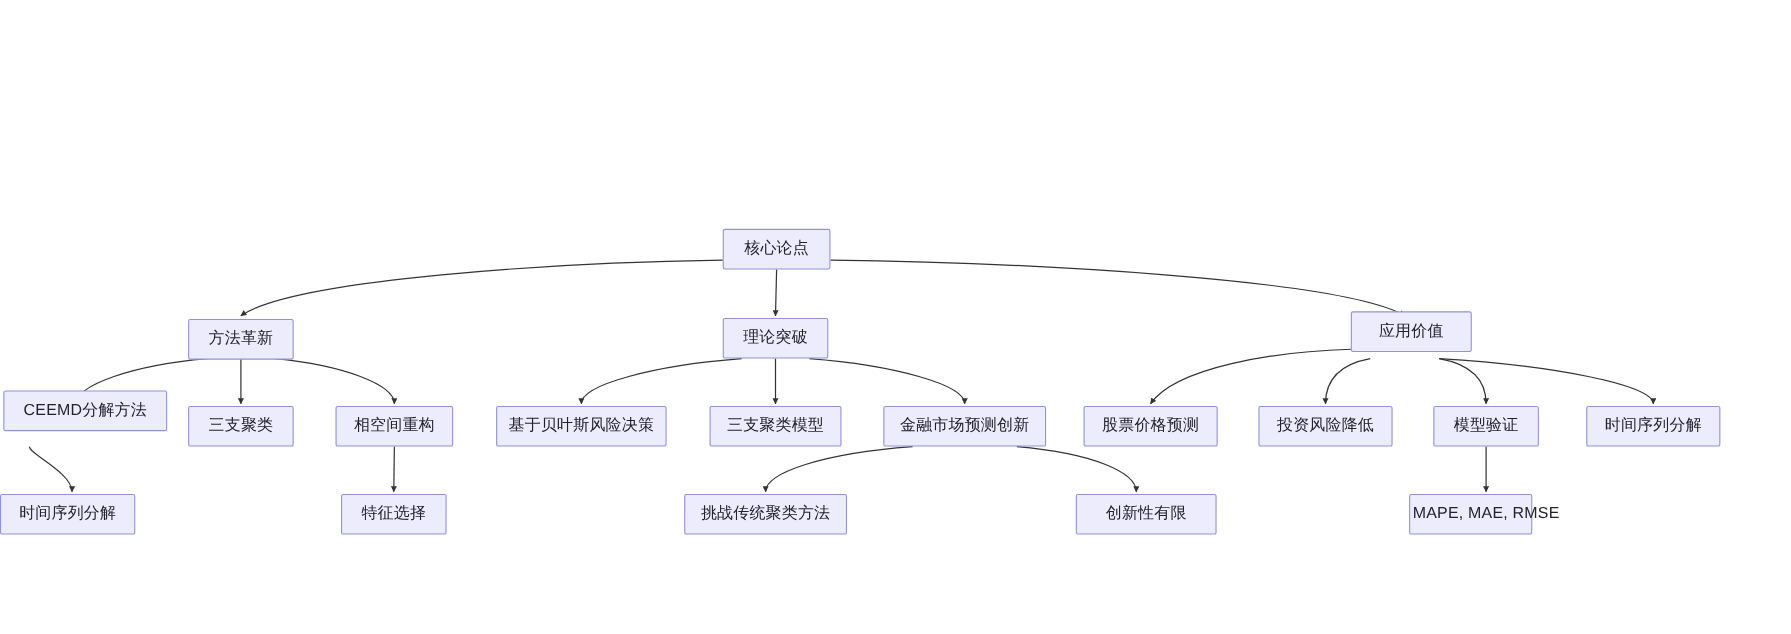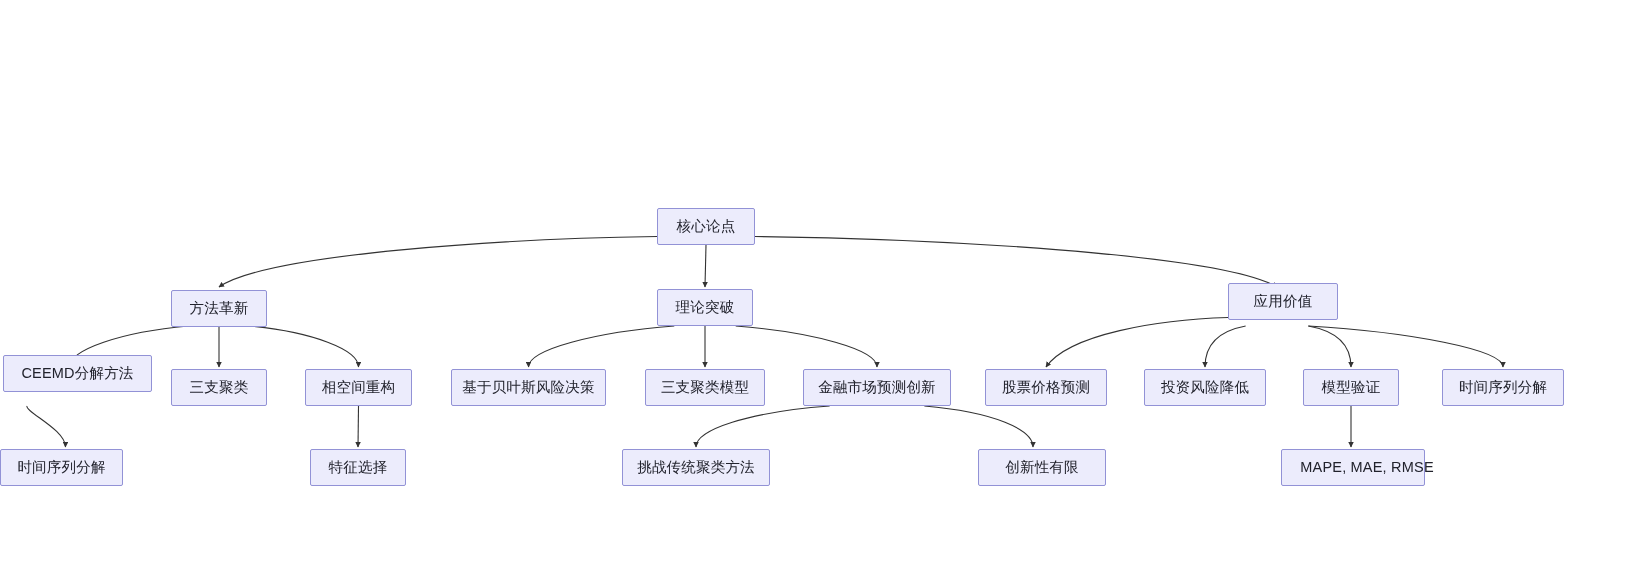--- a/index.html
+++ b/index.html
@@ -124,17 +124,17 @@
       </div>
       <div class="node" style="left: 310px; top: 449px; width: 96px; height: 37px;">
         <span class="node-label">特征选择</span>
       </div>
       <div class="node" style="left: 622px; top: 449px; width: 148px; height: 37px;">
         <span class="node-label">挑战传统聚类方法</span>
       </div>
       <div class="node" style="left: 978px; top: 449px; width: 128px; height: 37px;">
         <span class="node-label">创新性有限</span>
       </div>
-      <div class="node" style="left: 1281px; top: 449px; width: 144px; height: 37px; padding-left: 28px;">
+      <div class="node" style="left: 1281px; top: 449px; width: 112px; height: 37px; padding-left: 28px;">
         <span class="node-label">MAPE, MAE, RMSE</span>
       </div>
     </div>
 </div>
 
 </body></html>

